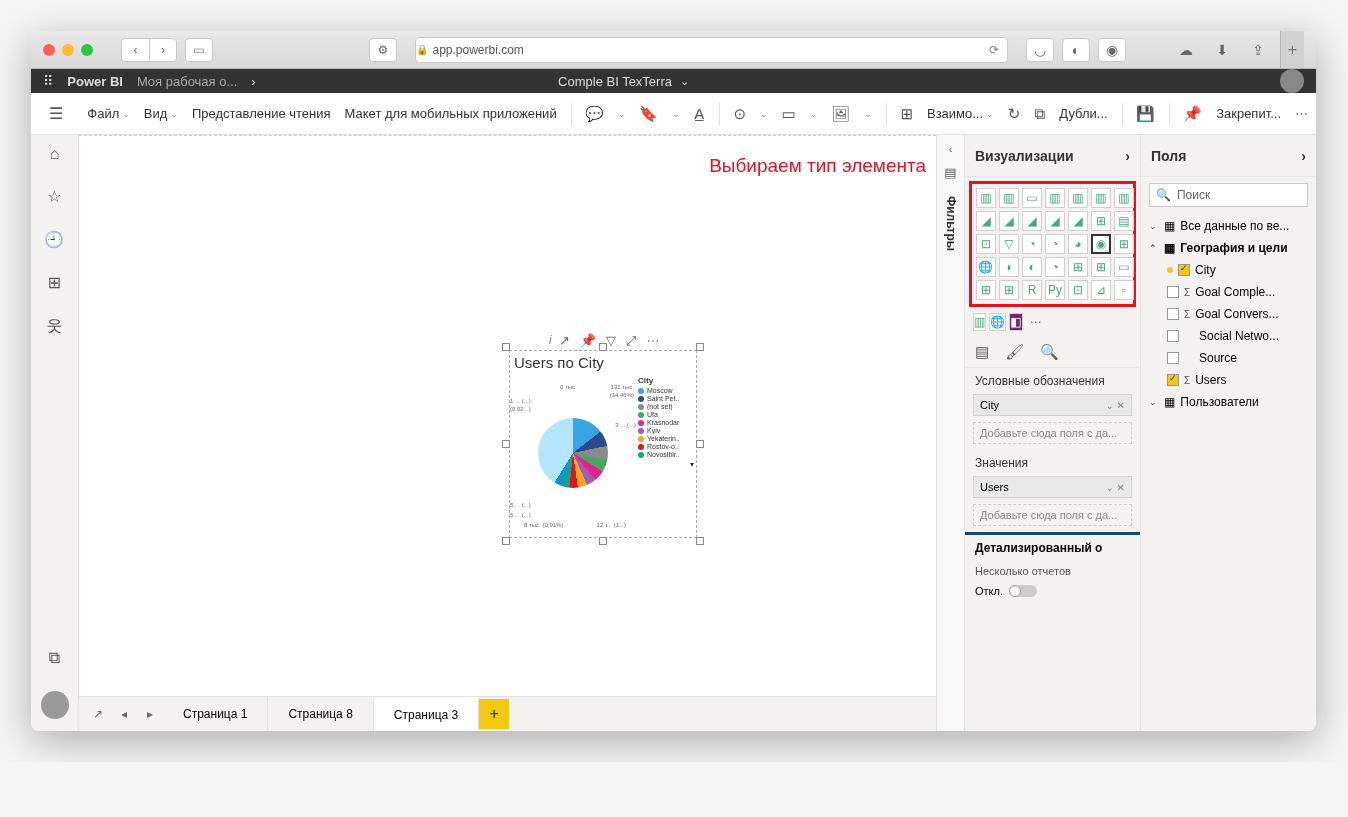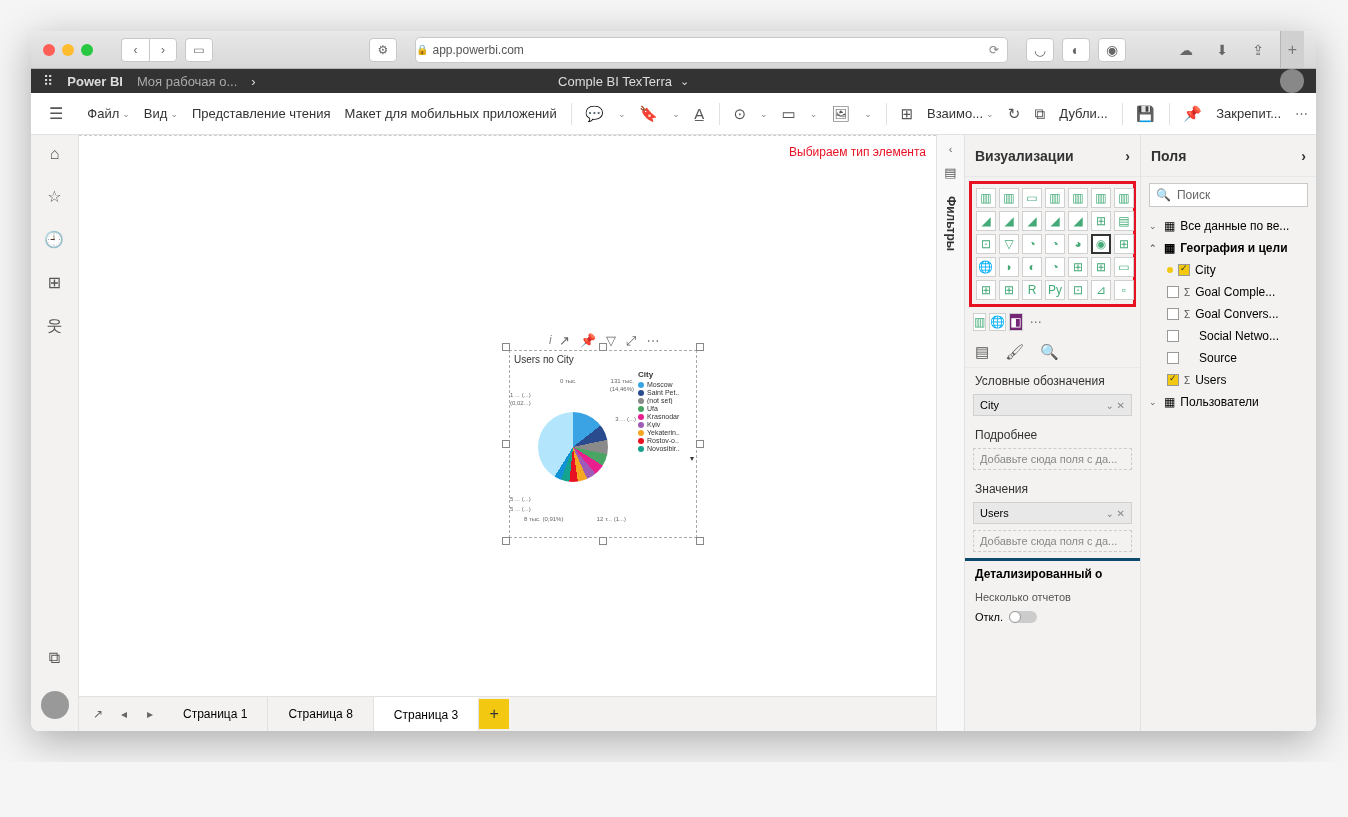--- a/index.html
+++ b/index.html
@@ -39,34 +39,34 @@
 
 
 .main-wrap { flex: 1; display: flex; overflow: hidden; }
 .left-rail { width: 48px; background: #f3f2f1; border-right: 1px solid #e1e1e1; display: flex; flex-direction: column; align-items: center; padding-top: 10px; gap: 24px; }
 .left-rail .ri { font-size: 16px; color: #555; cursor: pointer; }
 .left-rail .spacer { flex: 1; }
 .left-rail .av { width: 28px; height: 28px; background: #999; border-radius: 50%; margin-bottom: 12px; }
 
 .canvas-col { flex: 1; display: flex; flex-direction: column; background: #fff; min-width: 0; }
 .canvas { flex: 1; position: relative; }
-.annotation { position: absolute; top: 10px; right: 10px; color: #e81123; font-size: 12px; font-weight: 400; }
+.annotation { position: absolute; top: 20px; right: 10px; color: #e81123; font-size: 19px; font-weight: 400; }
 
 .viz-box { position: absolute; left: 430px; top: 215px; width: 188px; height: 188px; border: 1px dashed #aaa; background: #fff; }
 .viz-handles { position: absolute; inset: -4px; pointer-events: none; }
 .handle { position: absolute; width: 8px; height: 8px; border: 1px solid #888; background: #fff; }
 .h-tl { top: -4px; left: -4px; } .h-tr { top: -4px; right: -4px; } .h-bl { bottom: -4px; left: -4px; } .h-br { bottom: -4px; right: -4px; }
 .h-tm { top: -4px; left: calc(50% - 4px); } .h-bm { bottom: -4px; left: calc(50% - 4px); }
 .h-ml { top: calc(50% - 4px); left: -4px; } .h-mr { top: calc(50% - 4px); right: -4px; }
 
 .viz-toolbar { position: absolute; left: 480px; top: 198px; display: flex; gap: 10px; font-size: 13px; color: #666; }
 .viz-toolbar .i { cursor: pointer; }
 .info-i { position: absolute; left: 470px; top: 198px; color: #888; font-style: italic; font-size: 12px; }
 
-.chart-title { font-size: 10px; color: #333; padding: 3px 4px; }
+.chart-title { font-size: 15px; color: #333; padding: 3px 4px; }
 .chart-body { display: flex; height: 158px; }
 .pie-area { flex: 1; position: relative; display: flex; align-items: center; justify-content: center; }
 .pie { width: 70px; height: 70px; border-radius: 50%; background: conic-gradient(#3aa3e3 0 52deg, #2a4b8d 52deg 78deg, #8a8a8a 78deg 102deg, #4aa564 102deg 122deg, #e91e8f 122deg 140deg, #9e5cb8 140deg 156deg, #f5a623 156deg 172deg, #e81123 172deg 186deg, #13a38f 186deg 200deg, #1191d6 200deg 212deg, #b3e5fc 212deg 360deg); }
 .legend { width: 60px; font-size: 7px; color: #333; padding: 2px; overflow: hidden; }
 .legend .lh { font-weight: 600; margin-bottom: 2px; font-size: 8px; }
 .legend .li { display: flex; align-items: center; gap: 3px; margin-bottom: 1px; white-space: nowrap; overflow: hidden; text-overflow: ellipsis; }
 .legend .sw { width: 6px; height: 6px; border-radius: 50%; flex-shrink: 0; }
 .data-lbl { position: absolute; font-size: 6px; color: #666; white-space: nowrap; }
 
 .divider-h { height: 0; border-top: 1px dashed #ccc; margin-top: auto; }
@@ -377,21 +377,20 @@
       <div class="mode-row">
         <span class="mi">▤</span>
         <span class="mi">🖌</span>
         <span class="mi">🔍</span>
       </div>
       <div class="bucket-label">Условные обозначения</div>
       <div class="bucket-item">
         <span>City</span>
           <span class="act">⌄ ✕</span>
       </div>
-      <div class="bucket-label">Подробнее</div>
       <div class="bucket-placeholder">Добавьте сюда поля с да...</div>
       <div class="bucket-label">Значения</div>
       <div class="bucket-item">
         <span>Users</span>
           <span class="act">⌄ ✕</span>
       </div>
       <div class="bucket-placeholder">Добавьте сюда поля с да...</div>
       <div class="section-title">Детализированный о</div>
       <div style="padding:4px 10px;font-size:11px;color:#555">Несколько отчетов</div>
       <div class="toggle-row">

